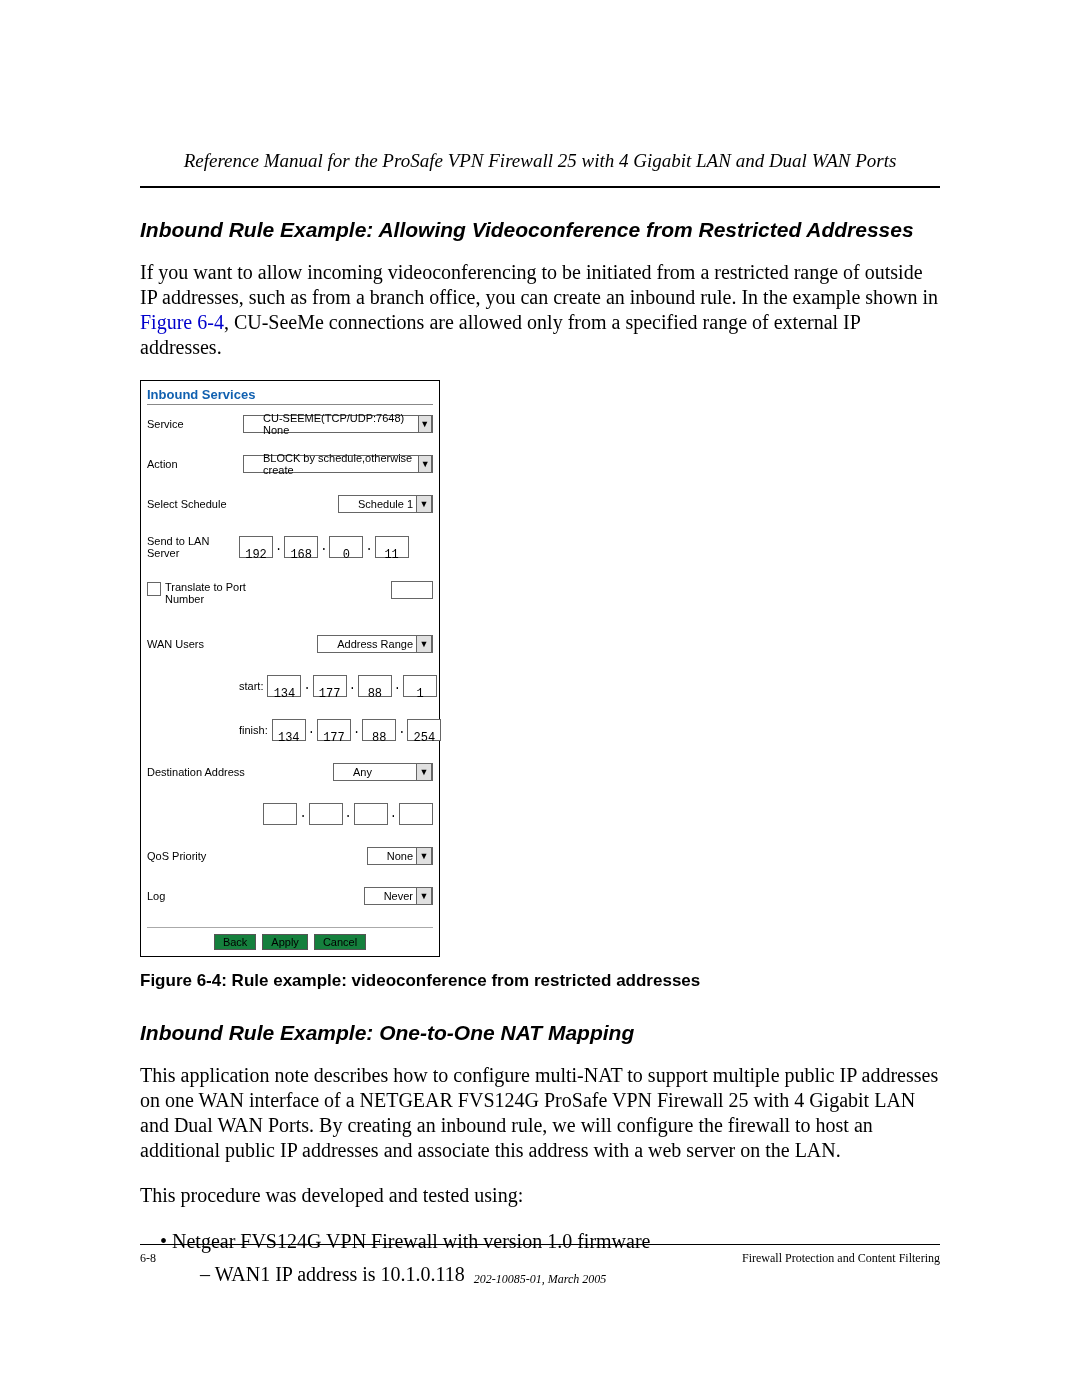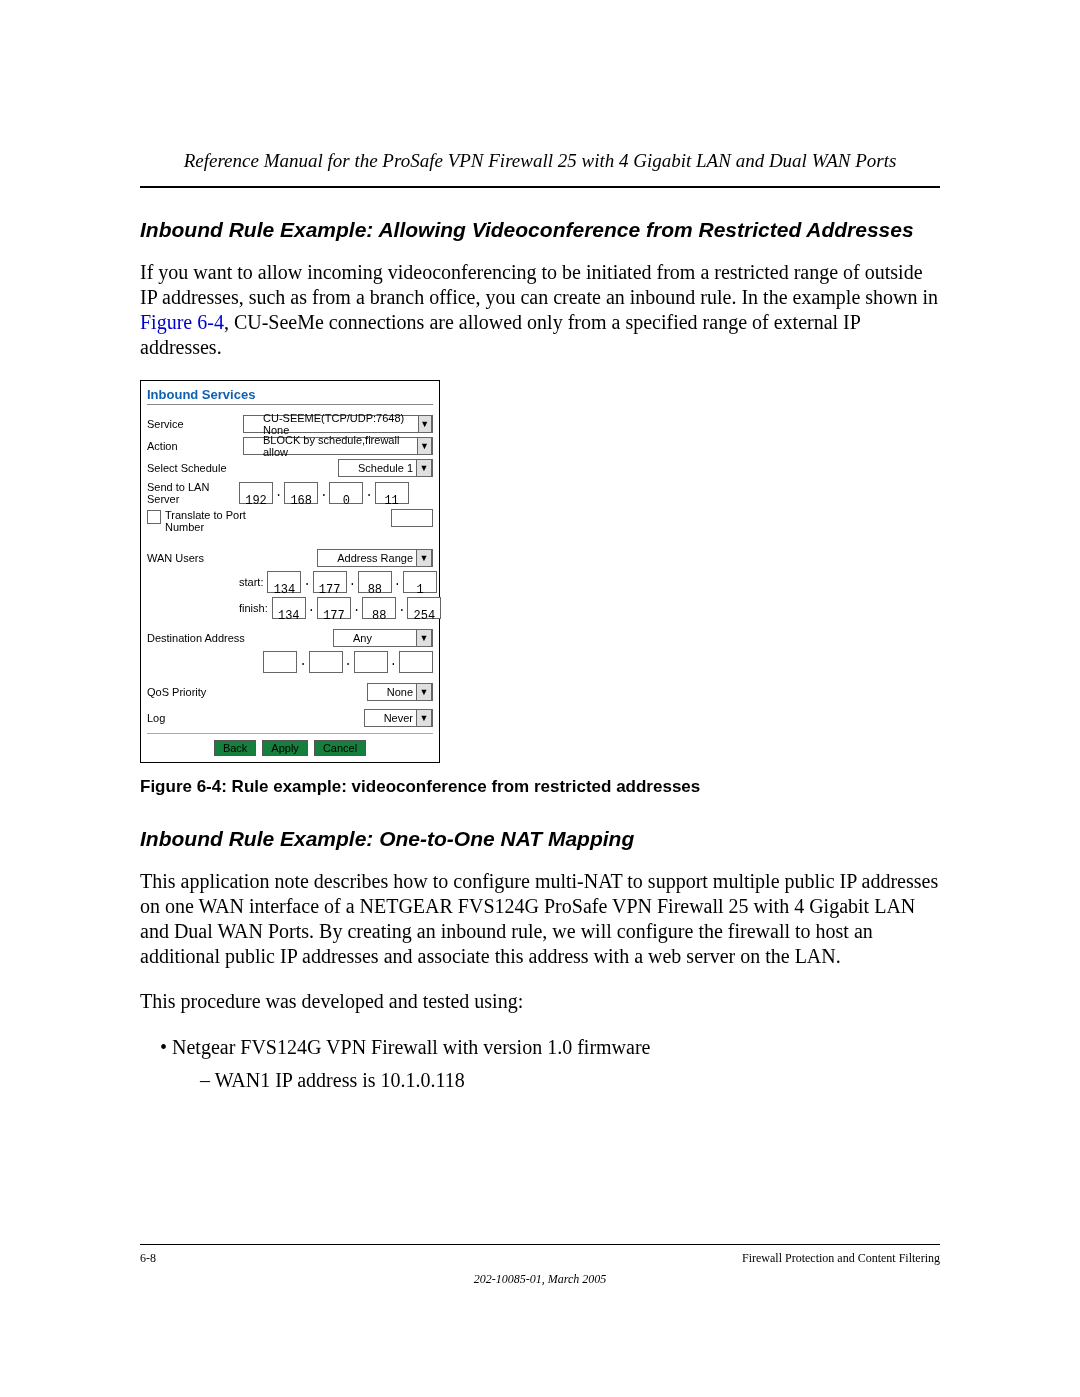--- a/index.html
+++ b/index.html
@@ -56,21 +56,21 @@
     box-sizing:border-box;
   }
   .ui-title{
     color:#1060b0;
     font-weight:bold;
     font-size:13px;
     padding:2px 0 2px 0;
     border-bottom:1px solid #888;
     margin-bottom:10px;
   }
-  .ui-row{display:flex;align-items:center;margin-bottom:4px;min-height:18px;}
+  .ui-row{display:flex;align-items:center;margin-bottom:22px;min-height:18px;}
   .ui-label{flex:0 0 92px;}
   .ui-right{flex:1;display:flex;justify-content:flex-end;gap:2px;align-items:center;}
   .ui-right.left{justify-content:flex-start;}
   .dropdown{
     display:inline-flex;align-items:center;justify-content:space-between;
     border:1px solid #666;background:#fff;height:18px;
     padding:0 0 0 19px;font-size:11px;box-sizing:border-box;
   }
   .dropdown .arrowbtn{
     width:14px;height:16px;border:1px solid #666;background:#e0e0e0;
@@ -127,21 +127,21 @@
           <span>CU-SEEME(TCP/UDP:7648) None</span>
           <span class="arrowbtn">▼</span>
         </div>
       </div>
     </div>
 
     <div class="ui-row">
       <div class="ui-label">Action</div>
       <div class="ui-right">
         <div class="dropdown" style="width:190px">
-          <span>BLOCK by schedule,firewall allow</span>
+          <span>BLOCK by schedule,otherwise create</span>
           <span class="arrowbtn">▼</span>
         </div>
       </div>
     </div>
 
     <div class="ui-row">
       <div class="ui-label">Select Schedule</div>
       <div class="ui-right">
         <div class="dropdown">
           <span>Schedule 1</span>

